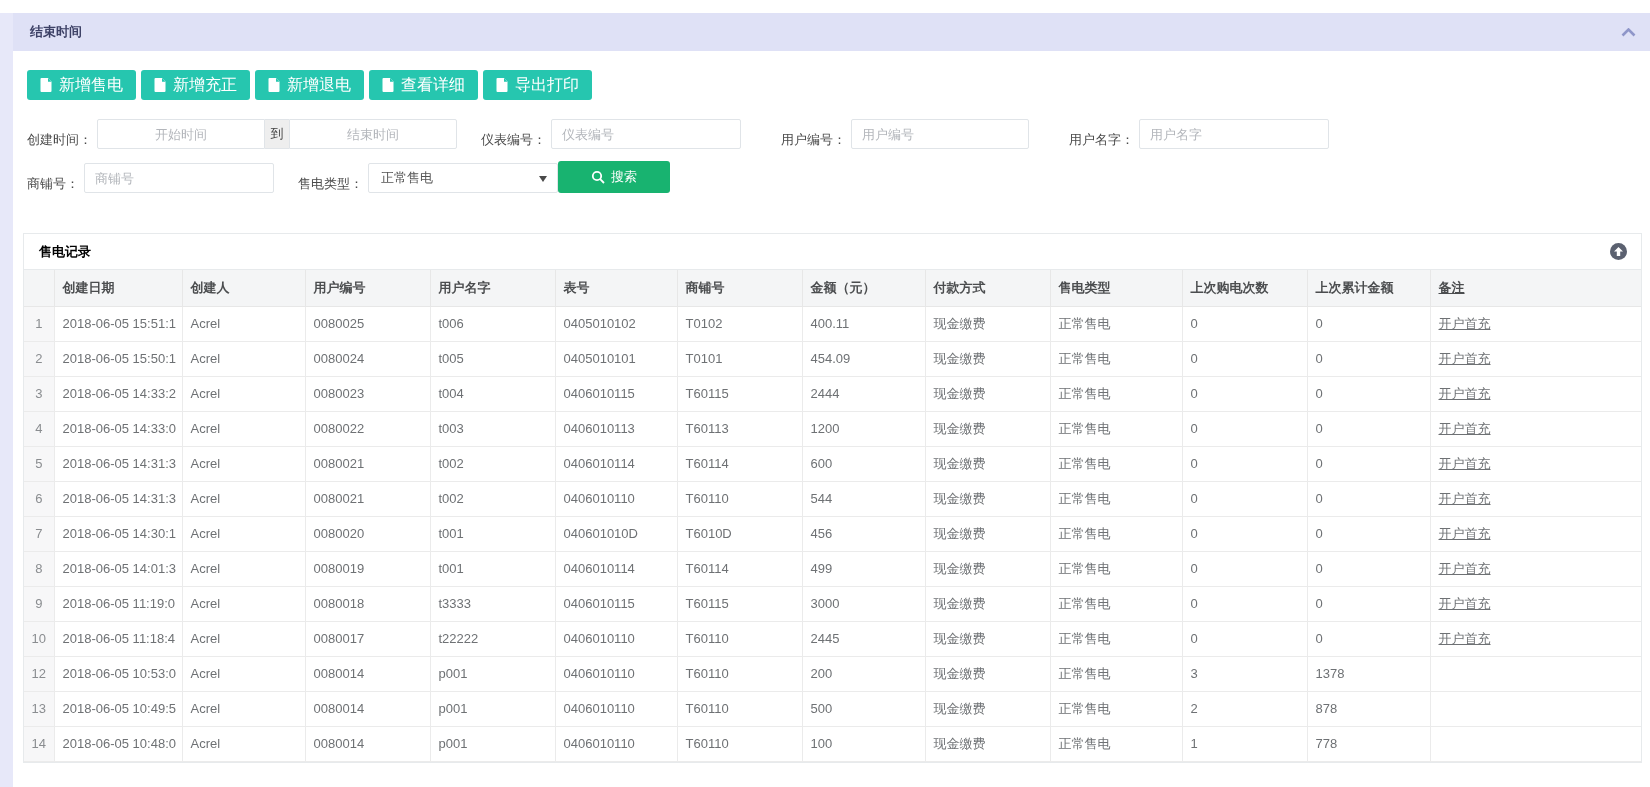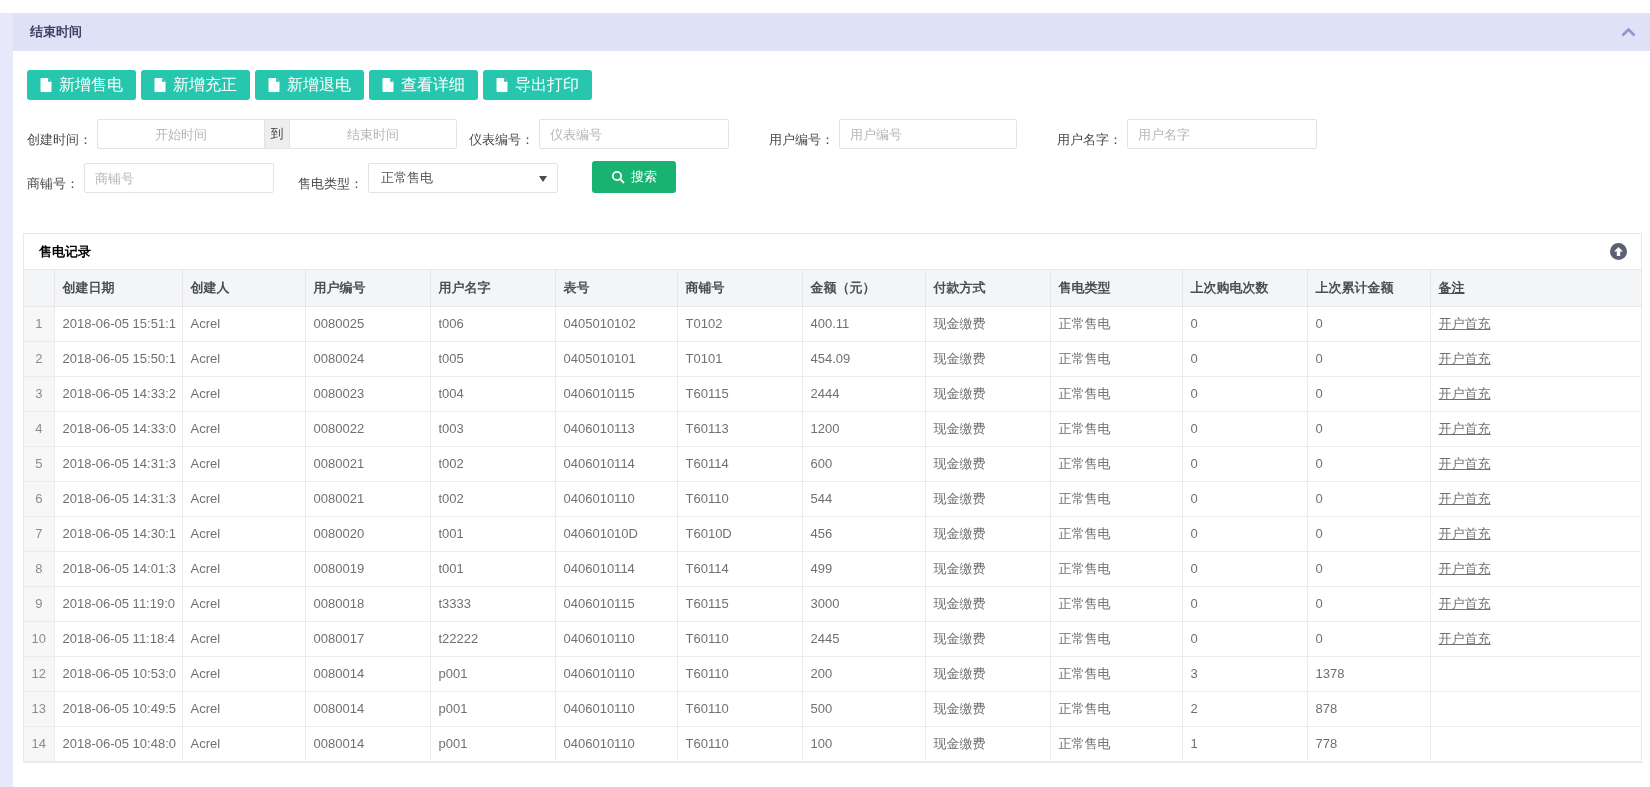--- a/index.html
+++ b/index.html
@@ -46,35 +46,35 @@
     padding:0 10px;font-size:13px;color:#0f172a;outline:none;font-family:inherit;
   }
   .f-input::placeholder{color:#b3b6bb;}
   .date-input{width:168px;text-align:center;}
   .date-input.start{border-radius:2px 0 0 2px;}
   .date-input.end{border-radius:0 2px 2px 0;}
   .to-chip{
     width:24px;height:30px;background:#eee;border-top:1px solid #e0e4e8;border-bottom:1px solid #e0e4e8;
     display:flex;align-items:center;justify-content:center;color:#444;flex:none;
   }
-  .gap-28{margin-left:12px;}
+  .gap-28{margin-left:24px;}
   .gap-40{margin-left:40px;}
   .gap-36{margin-left:24px;}
   .w190{width:190px;}
   .w178{width:178px;}
   .select-box{
     width:190px;height:30px;border:1px solid #e0e4e8;border-radius:2px;background:#fff;
     display:flex;align-items:center;padding:0 22px 0 12px;color:#555;position:relative;cursor:pointer;
   }
   .select-caret{
     position:absolute;right:10px;top:12px;width:0;height:0;
     border-left:4px solid transparent;border-right:4px solid transparent;border-top:6px solid #4a4a4a;
   }
   .search-btn{
-    margin-left:34px;width:84px;height:32px;border:none;border-radius:3px;
+    width:112px;height:32px;border:none;border-radius:3px;
     background:var(--search-button);color:#fff;font-size:13px;
     display:inline-flex;align-items:center;justify-content:center;gap:6px;cursor:pointer;font-family:inherit;
   }
 
   
   .panel{margin:40px 8px 0 10px;border:1px solid var(--panel-border);background:#fff;}
   .panel-header{
     height:36px;border-bottom:1px solid var(--panel-border);
     display:flex;align-items:center;justify-content:space-between;padding:0 14px 0 15px;
   }

